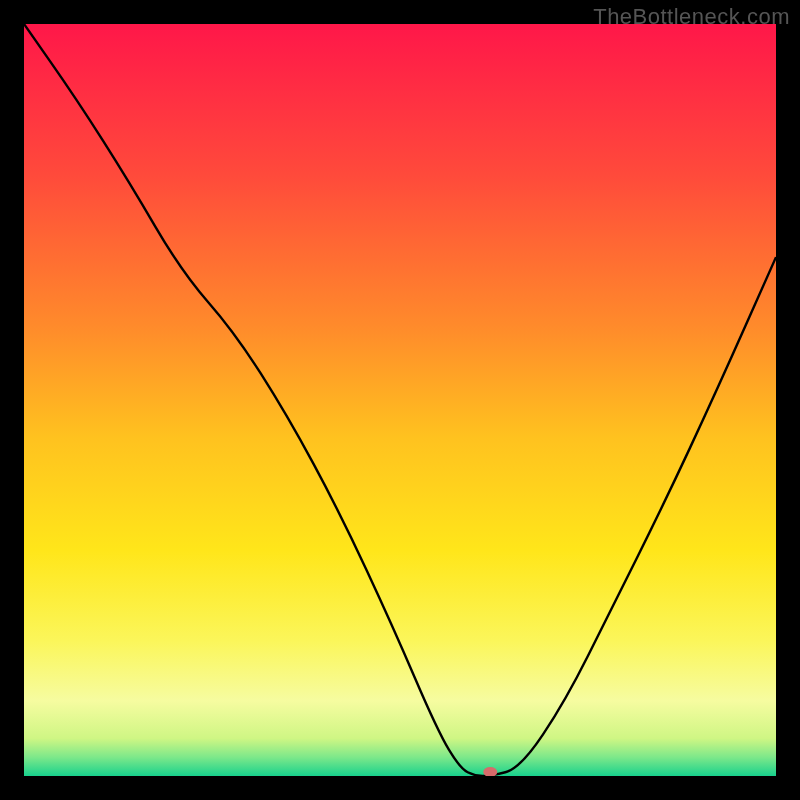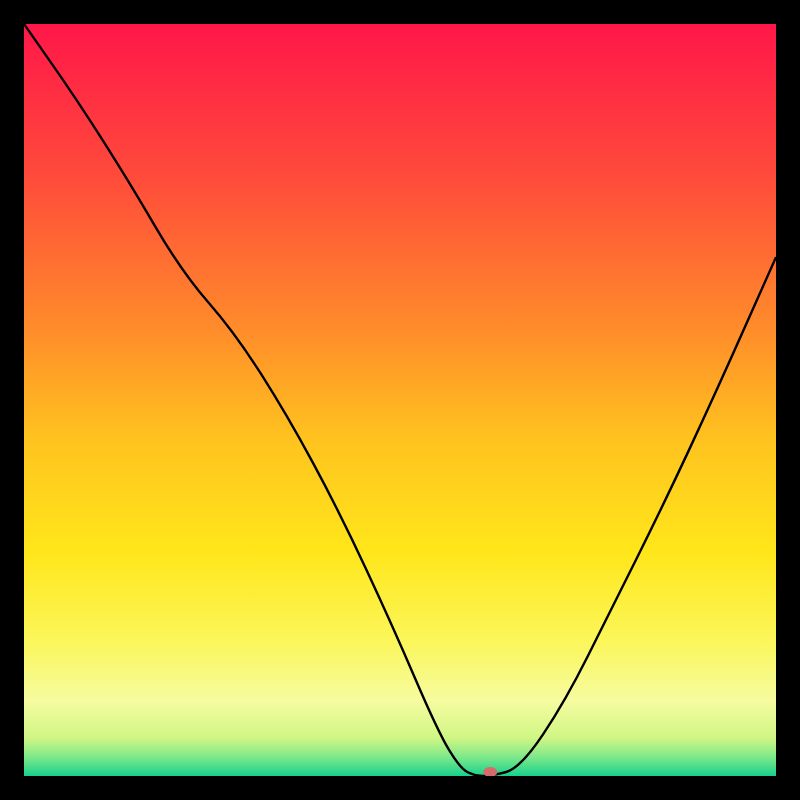--- a/index.html
+++ b/index.html
@@ -47,20 +47,21 @@
     fill: none;
     stroke: #000;
     stroke-width: 2.4;
   }
 </style>
 </head>
 <body>
 
 <div class="frame">
 
+  <div class="watermark">TheBottleneck.com</div>
 
   <div class="plot">
     <svg viewBox="0 0 752 752" preserveAspectRatio="none">
       <defs>
         <linearGradient id="bg-grad" x1="0" y1="0" x2="0" y2="1">
         <stop offset="0%" stop-color="#ff1749"></stop>
             <stop offset="20%" stop-color="#ff4a3b"></stop>
             <stop offset="40%" stop-color="#ff8a2b"></stop>
             <stop offset="55.00000000000001%" stop-color="#ffc21f"></stop>
             <stop offset="70%" stop-color="#ffe61a"></stop>

